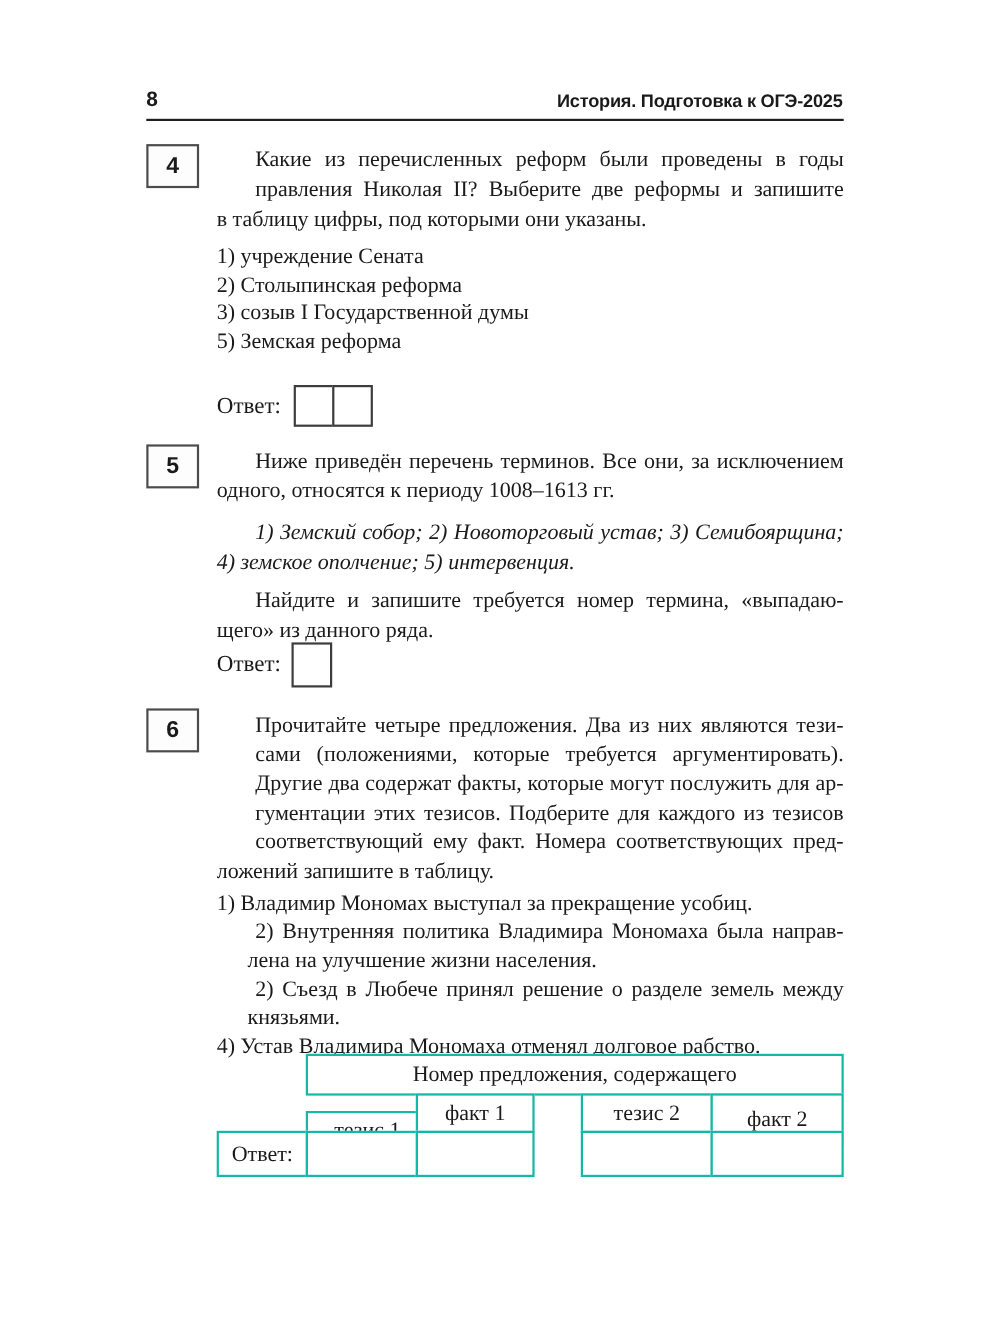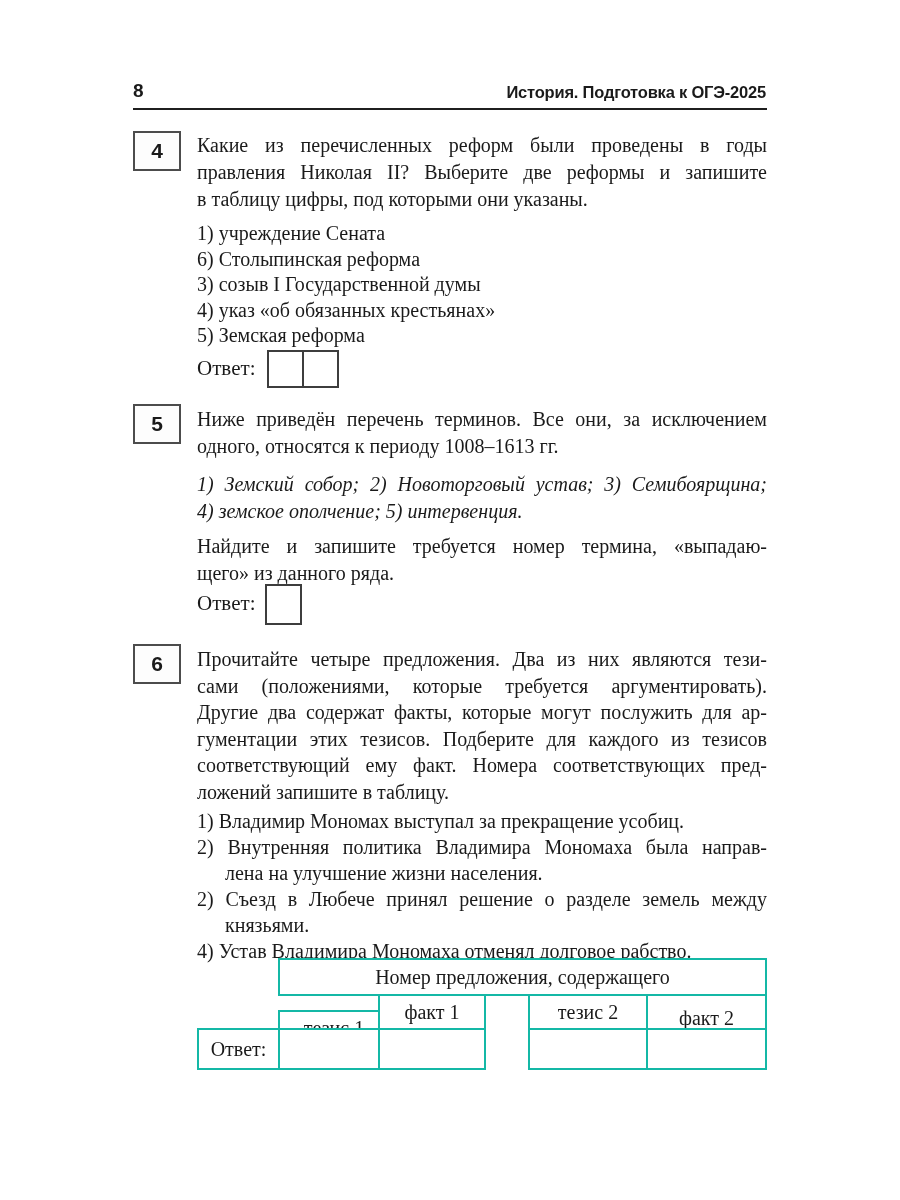--- a/index.html
+++ b/index.html
@@ -15,21 +15,21 @@
   .pg-rule  { position:absolute; left:133px; top:108px; width:634px; height:2px; background:#1f1f1f; }
 
   
   .qbox { position:absolute; left:133px; width:48px; height:40px; border:2px solid #4c4c4c;
           box-sizing:border-box; display:flex; align-items:center; justify-content:center;
           font-family:"Liberation Sans","DejaVu Sans",sans-serif; font-weight:bold; font-size:21px; background:#fdfdfd; }
 
   
   .tcol { position:absolute; left:197px; width:570px; }
   .ln   { font-size:20px; line-height:27px; white-space:nowrap; }
-  .jl   { white-space:normal; text-align:justify; text-align-last:justify; }
+  .jl   { white-space:normal; text-align:justify; text-align-last:justify;margin-left:35px; }
   .opts .ln { line-height:25.5px; }
   .itcol .ln { line-height:26px; }
   .q6p .ln { line-height:26.5px; }
   .ital { font-style:italic; }
   .cont { padding-left:28px; }
 
   
   .ans-label { position:absolute; left:197px; font-size:21px; }
   .ansboxes { position:absolute; display:flex; }
   .acell { width:37px; height:38px; border:2px solid #3d3d3d; box-sizing:border-box; background:#fff; }
@@ -52,23 +52,22 @@
   <div class="qbox" style="top:131px">4</div>
 
   <div class="tcol" style="top:132px">
     <div class="ln jl">Какие из перечисленных реформ были проведены в годы</div>
     <div class="ln jl">правления Николая II? Выберите две реформы и запишите</div>
     <div class="ln">в таблицу цифры, под которыми они указаны.</div>
   </div>
 
   <div class="tcol opts" style="top:221px">
     <div class="ln">1) учреждение Сената</div>
-    <div class="ln">6) Столыпинская реформа</div>
+    <div class="ln">2) Столыпинская реформа</div>
     <div class="ln">3) созыв I Государственной думы</div>
-    <div class="ln">4) указ «об обязанных крестьянах»</div>
     <div class="ln">5) Земская реформа</div>
   </div>
 
   <div class="ans-label" style="top:356px">Ответ:</div>
   <div class="ansboxes" style="left:267px; top:350px">
     <div class="acell"></div>
     <div class="acell"></div>
   </div>
 
   <div class="qbox" style="top:404px">5</div>

